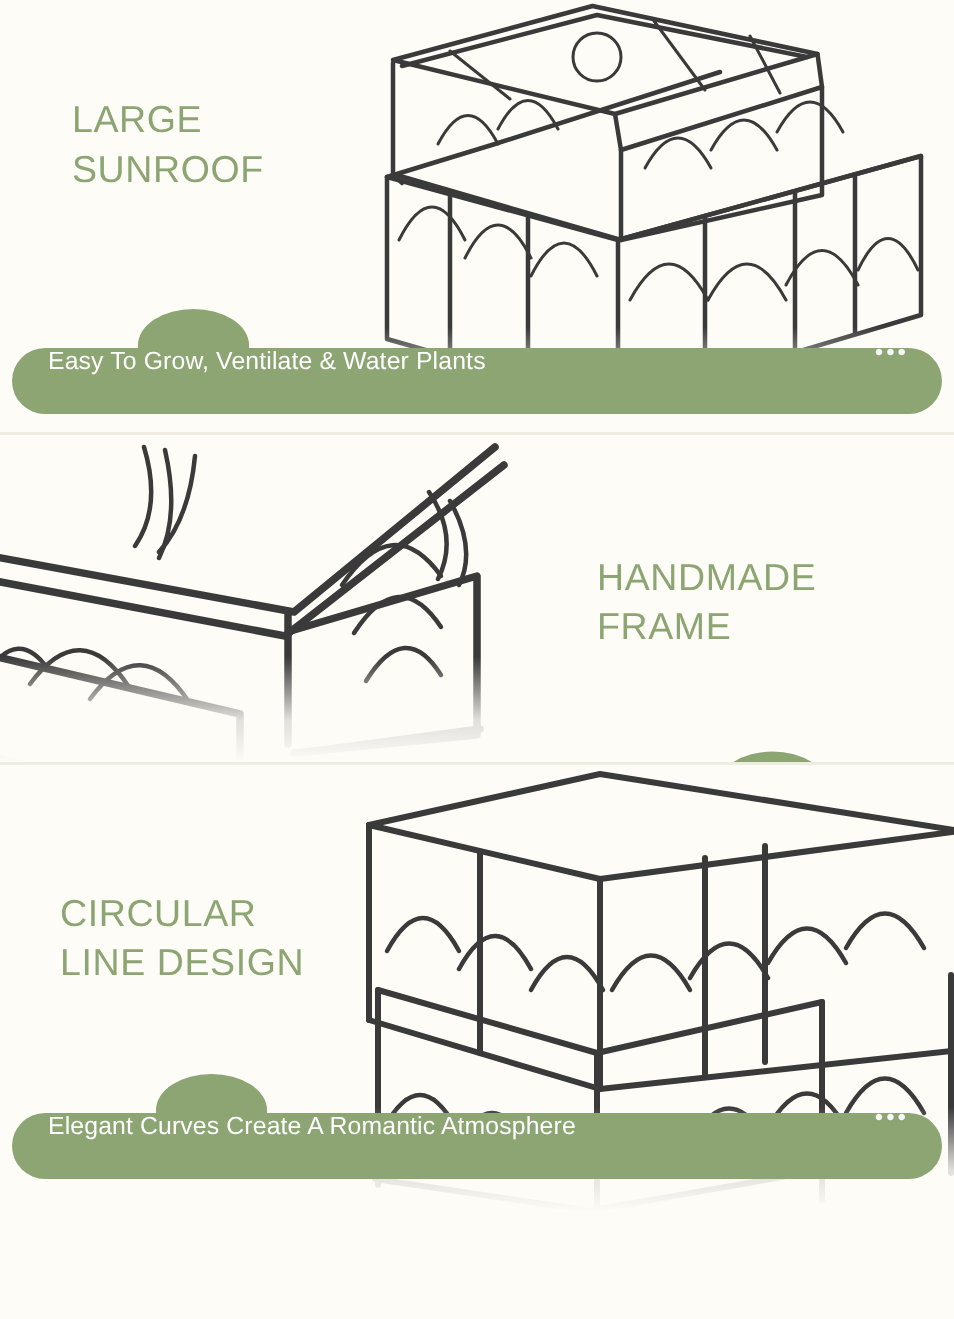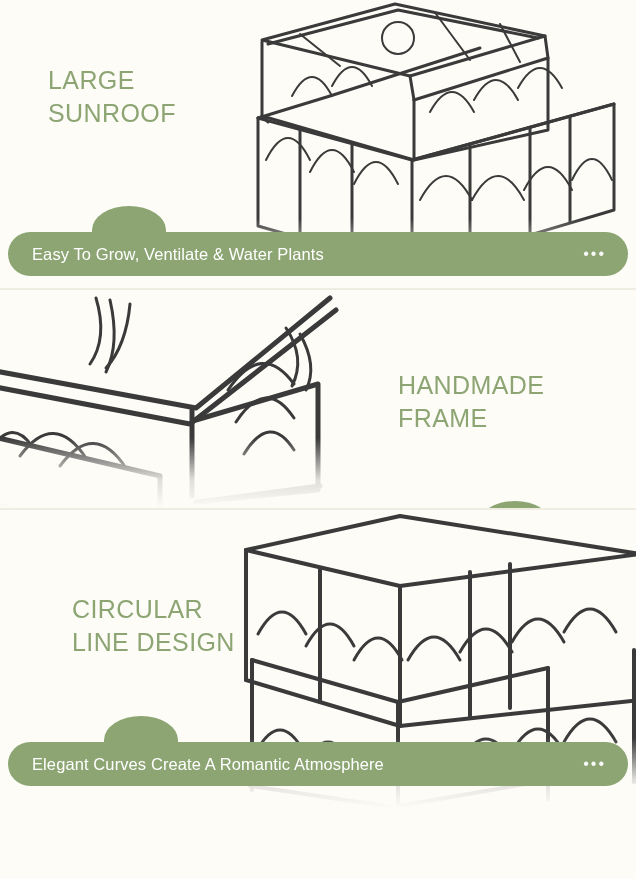--- a/index.html
+++ b/index.html
@@ -53,21 +53,20 @@
   
   .caption {
     position: absolute;
     left: 8px;
     width: 620px;
     height: 44px;
     background: #8ca573;
     border-radius: 22px;
     z-index: 8;
     display: flex;
-    align-items: center;
     justify-content: space-between;
     box-sizing: border-box;
     padding: 0 22px 0 24px;
   }
   .caption .label {
     color: #ffffff;
     font-size: 16.5px;
     letter-spacing: 0.1px;
     white-space: nowrap;
   }
@@ -268,21 +267,21 @@
           <path d="M512 242 q26 -46 52 0"></path>
           <path d="M564 232 q26 -46 52 0"></path>
           <path d="M256 242 q24 -44 48 0"></path>
           <path d="M304 254 q24 -44 48 0"></path>
           <path d="M352 266 q24 -44 48 0"></path>
         </g>
       </svg>
     </div>
     <div class="vignette-fade"></div>
 
-    <div class="headline headline-3" style="left:72px; top:83px;">CIRCULAR
+    <div class="headline headline-3" style="left:40px; top:83px;">CIRCULAR
 LINE DESIGN</div>
 
     <div class="bump" style="left: 104px; top: 206px;"></div>
     <div class="caption" style="top: 232px;">
       <span class="label">Elegant Curves Create A Romantic Atmosphere</span>
       <span class="dots">•••</span>
     </div>
   </div>
 
 </div>

